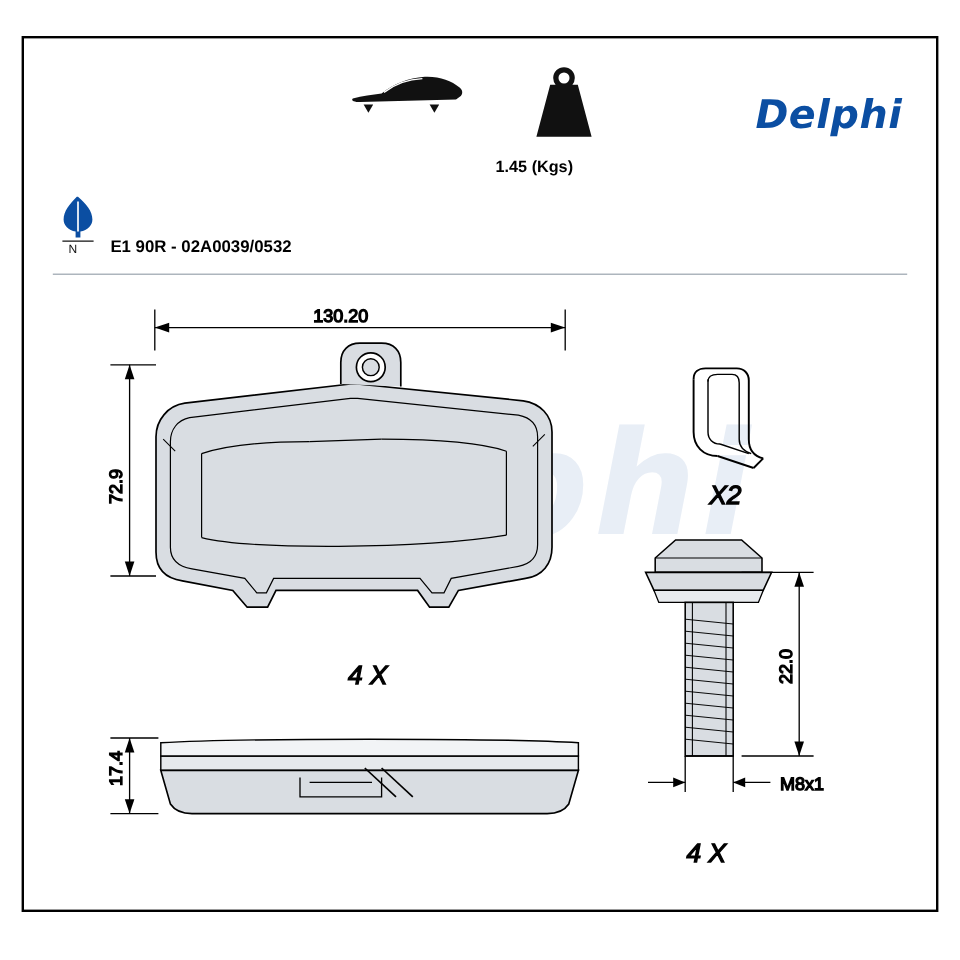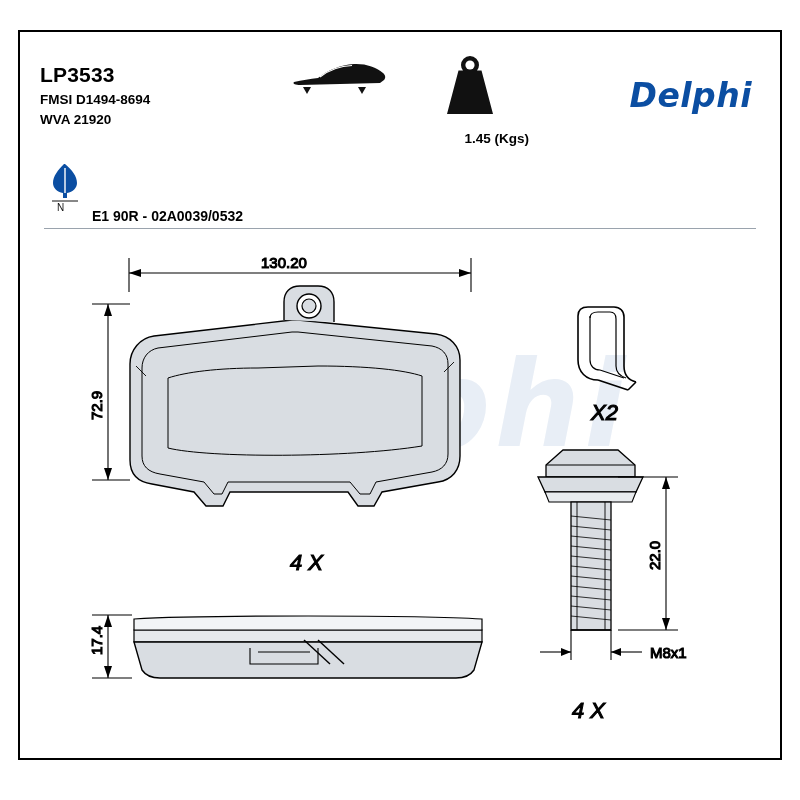--- a/index.html
+++ b/index.html
@@ -59,21 +59,21 @@
     left: 430px;
     top: 50px;
     width: 80px;
     height: 70px;
   }
   .weight-label {
     position: absolute;
     left: 413px;
     top: 131px;
     width: 116px;
-    text-align: right;
+    text-align: left;
     font-size: 13.5px;
     font-weight: bold;
     color: #000;
   }
   .brand {
     position: absolute;
     right: 48px;
     top: 76px;
     font-size: 33px;
     font-weight: bold;
@@ -89,21 +89,20 @@
     width: 46px;
     height: 54px;
   }
   .homolog {
     position: absolute;
     left: 92px;
     top: 197px;
     font-size: 14px;
     font-weight: bold;
     color: #000;
-    margin-top: 11px;
   }
   .hdr-rule {
     position: absolute;
     left: 44px;
     top: 228px;
     width: 712px;
     height: 1px;
     background: #9aa3ad;
   }
   
@@ -164,25 +163,20 @@
 </style>
 </head>
 <body>
 
 <div id="sheet">
 
   <div class="frame"></div>
 
   <div class="watermark">Delphi</div>
 
-  <div class="hdr-codes">
-    <div class="code-main">LP3533</div>
-    <div class="code-sub">FMSI D1494-8694</div>
-    <div class="code-sub">WVA 21920</div>
-  </div>
 
   <svg class="car-icon" viewBox="0 0 100 42">
     <path d="M6 24 C14 22 22 21 30 20 C40 12 52 7 66 6 C78 5.5 88 9 95 15 C97.5 17 98 20 96 22 L92 25 L12 27 C8 27 4 26 6 24 Z" fill="#111"></path>
     <path d="M32 19 C41 12 52 8 64 7.5" fill="none" stroke="#fff" stroke-width="1.2"></path>
     <polygon points="15,29 23,29 19,36" fill="#111"></polygon>
     <polygon points="70,29 78,29 74,36" fill="#111"></polygon>
   </svg>
 
   <svg class="weight-icon" viewBox="0 0 80 70">
     <path d="M40 6 a9 9 0 0 1 9 9 a9 9 0 0 1 -2 5.6 h4.5 L63 64 H17 L28.5 20.6 H33 a9 9 0 0 1 -2 -5.6 a9 9 0 0 1 9 -9 Z" fill="#111"></path>

